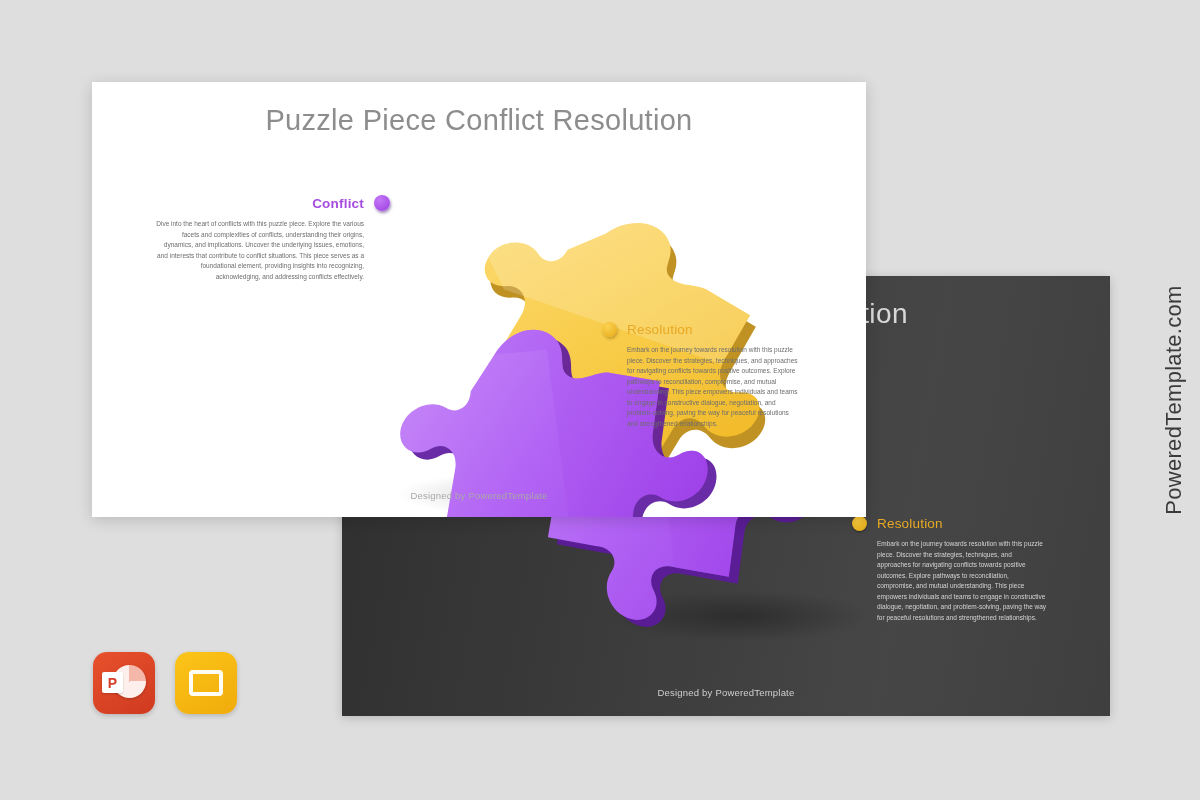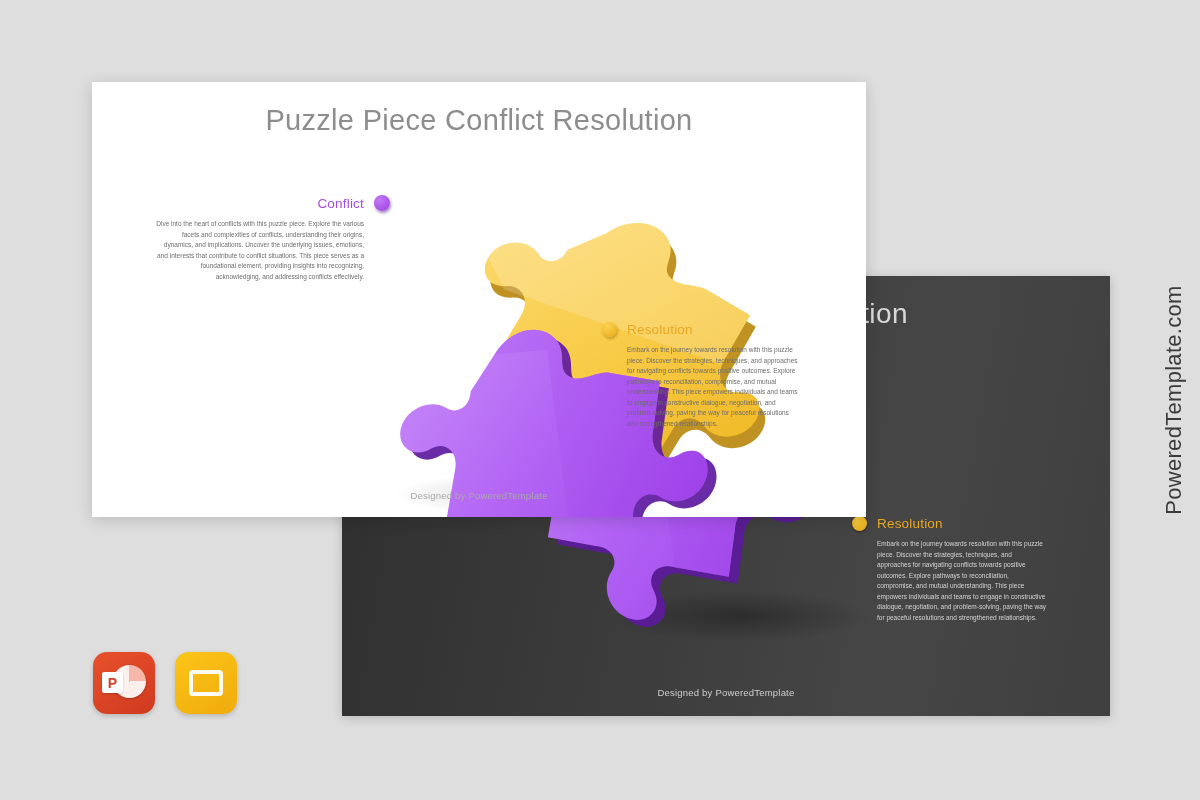--- a/index.html
+++ b/index.html
@@ -68,21 +68,21 @@
     position:absolute; left:0; right:0; bottom:16px;
     text-align:center; font-size:9.5px; color:#a8a8a8; letter-spacing:.2px;
   }
 
   
   .w-conf { position:absolute; left:63px; top:113px; width:235px; }
   .w-conf .head-row {
     display:flex; align-items:center; justify-content:flex-end; gap:10px;
   }
   .w-conf .head {
-    font-size:13.5px; color:#a64ce0; letter-spacing:.2px;
+    font-size:13.5px; color:#a64ce0; letter-spacing:.2px;font-weight:bold;
   }
   .w-conf .dot {
     width:16px; height:16px; border-radius:50%;
     background:radial-gradient(circle at 35% 30%, #c478f7, #9b3ee0);
     box-shadow:1px 2px 3px rgba(70,20,120,.5);
     flex:0 0 auto;
   }
   .w-conf .body {
     margin-top:8px; margin-right:26px;
     font-size:6.5px; line-height:1.62; color:#6d6d6d; text-align:right;

